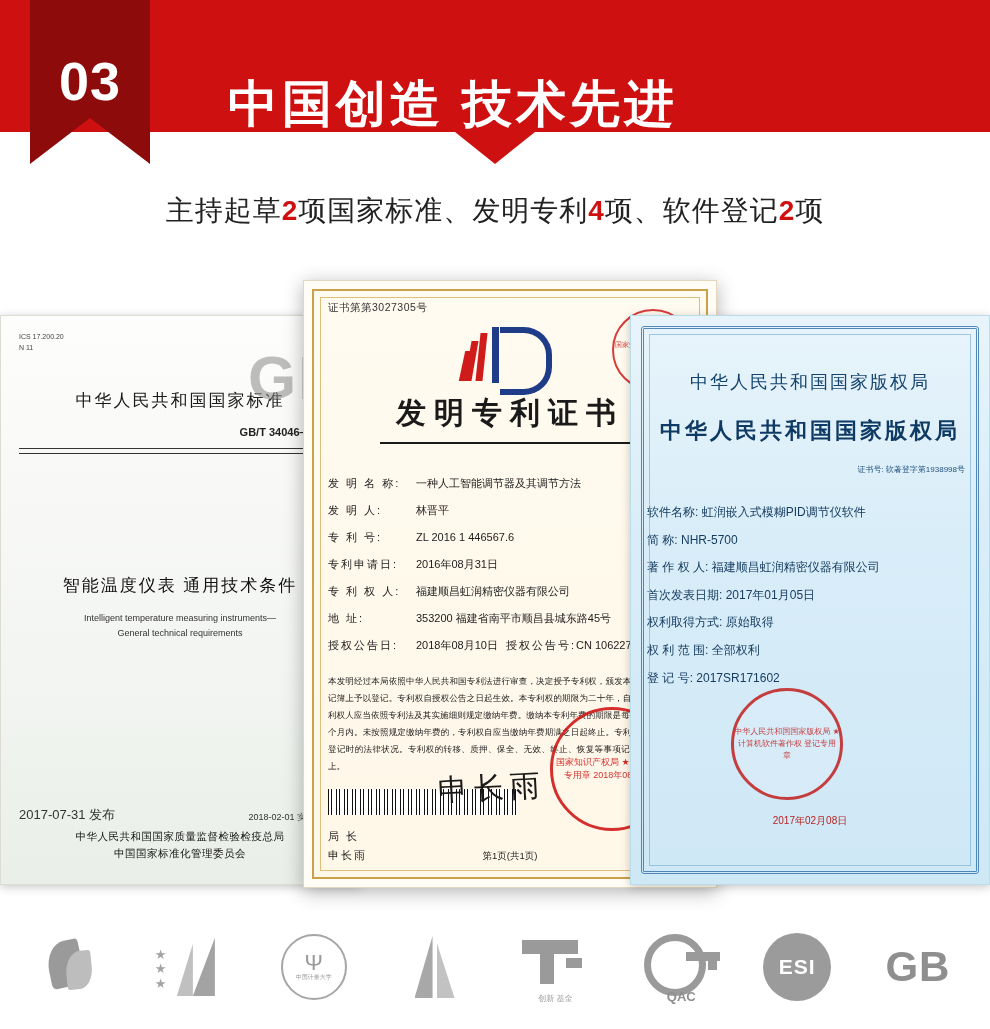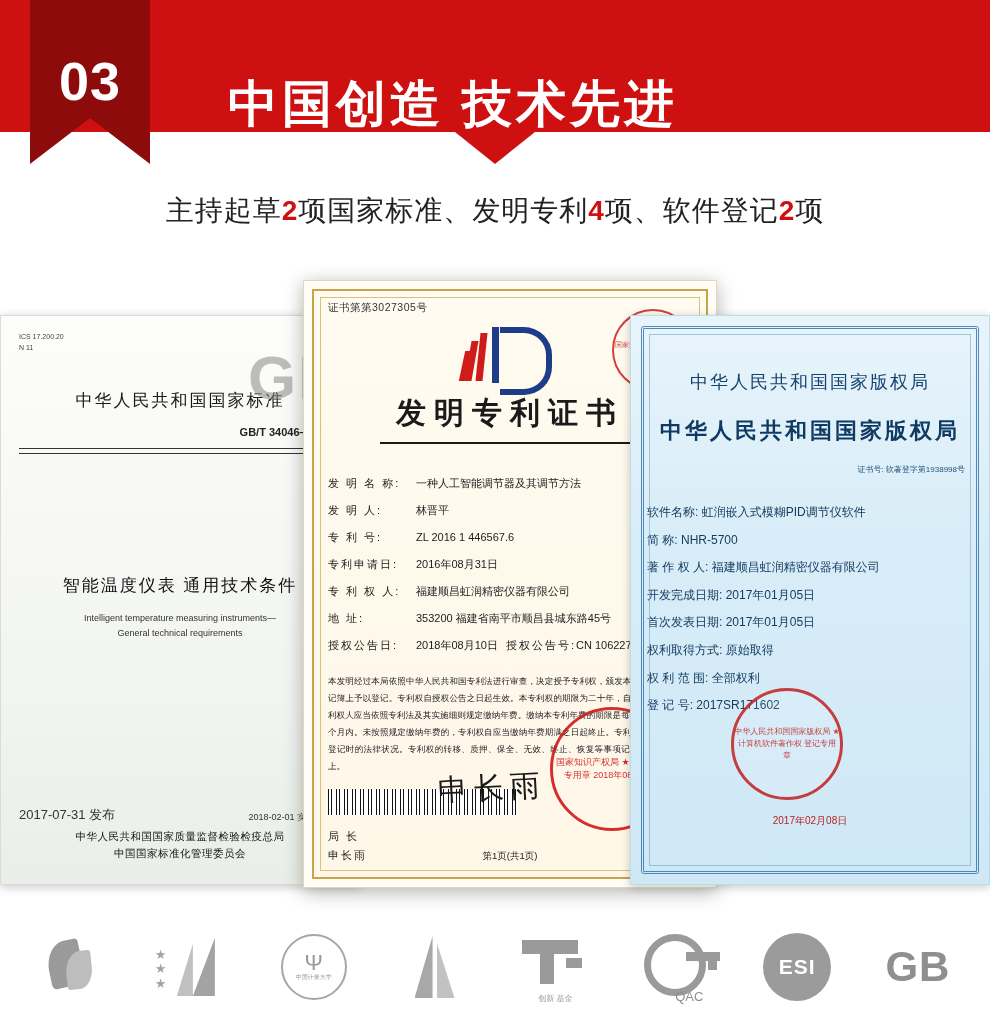--- a/index.html
+++ b/index.html
@@ -237,21 +237,21 @@
     clip-path:polygon(0 0,100% 100%,0 100%);}
   .lg-key{position:relative;width:86px;height:70px;color:#9a9a9a;}
   .lg-key .kbar{position:absolute;left:10px;top:8px;width:56px;height:14px;background:#9a9a9a;}
   .lg-key .kstem{position:absolute;left:28px;top:8px;width:14px;height:44px;background:#9a9a9a;}
   .lg-key .knub{position:absolute;left:54px;top:26px;width:16px;height:10px;background:#9a9a9a;}
   .lg-key .ktxt{position:absolute;left:0;bottom:-2px;width:86px;text-align:center;font-size:8px;color:#9a9a9a;}
   .lg-qac{position:relative;width:96px;height:70px;color:#9a9a9a;}
   .lg-qac .ring{position:absolute;left:16px;top:2px;width:48px;height:48px;border-radius:50%;border:7px solid #9a9a9a;}
   .lg-qac .tail{position:absolute;left:58px;top:20px;width:34px;height:9px;background:#9a9a9a;}
   .lg-qac .tooth{position:absolute;left:80px;top:29px;width:9px;height:9px;background:#9a9a9a;}
-  .lg-qac .qtxt{position:absolute;left:13px;bottom:-2px;width:96px;text-align:center;font-size:13px;font-weight:normal;color:#8f8f8f;}
+  .lg-qac .qtxt{position:absolute;left:5px;bottom:-2px;width:96px;text-align:center;font-size:13px;font-weight:bold;color:#8f8f8f;}
   .lg-esi{
     width:68px;height:68px;border-radius:50%;background:#9b9b9b;color:#ffffff;
     display:flex;align-items:center;justify-content:center;font-size:21px;font-weight:bold;letter-spacing:1px;
   }
   .lg-gb{font-size:42px;font-weight:bold;color:#8f8f8f;letter-spacing:1px;}
 </style>
 </head>
 <body>
 
 <div class="header">
@@ -346,21 +346,20 @@
   <div class="cert cert-right">
     <div class="frame"></div>
     <div class="frame2"></div>
     <div class="r-l1">中华人民共和国国家版权局</div>
     <div class="r-l2">中华人民共和国国家版权局</div>
     <div class="r-no">证书号: 软著登字第1938998号</div>
     <div class="r-rows">
       <div>软件名称: 虹润嵌入式模糊PID调节仪软件</div>
       <div>简 称: NHR-5700</div>
       <div>著 作 权 人: 福建顺昌虹润精密仪器有限公司</div>
-      <div>开发完成日期: 2017年01月05日</div>
       <div>首次发表日期: 2017年01月05日</div>
       <div>权利取得方式: 原始取得</div>
       <div>权 利 范 围: 全部权利</div>
       <div>登 记 号: 2017SR171602</div>
     </div>
     <div class="r-seal">
       <span>中华人民共和国国家版权局
 ★
 计算机软件著作权
 登记专用章</span>

